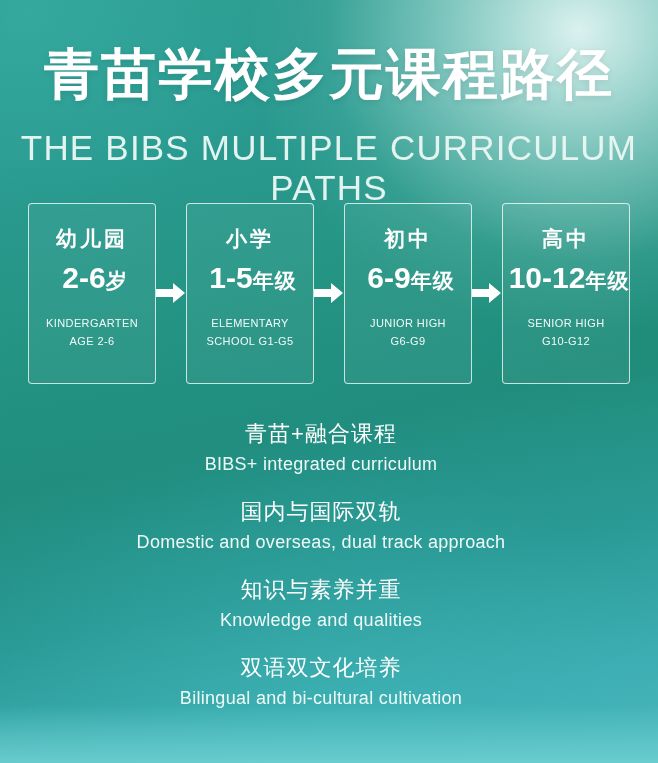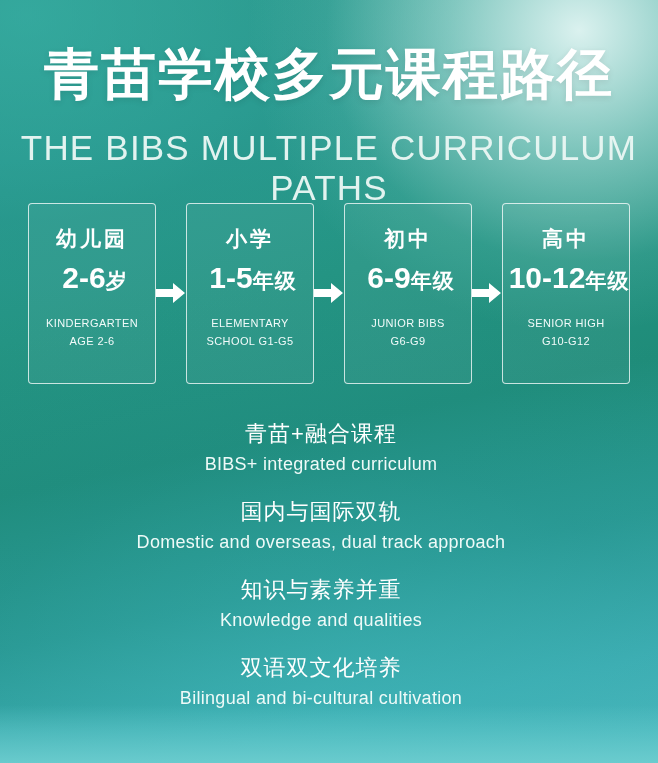--- a/index.html
+++ b/index.html
@@ -179,21 +179,21 @@
 
     <div class="arrow">
       <svg width="30" height="22" viewBox="0 0 30 22" aria-hidden="true">
         <polygon points="0,7 17,7 17,1 29,11 17,21 17,15 0,15" fill="#ffffff"></polygon>
       </svg>
     </div>
 
     <div class="stage">
       <div class="cn-label">初中</div>
       <div class="grade"><span>6-9</span><span class="suffix">年级</span></div>
-      <div class="en">JUNIOR BIBS</div>
+      <div class="en">JUNIOR HIGH</div>
       <div class="en" style="margin-top:2px">G6-G9</div>
     </div>
 
     <div class="arrow">
       <svg width="30" height="22" viewBox="0 0 30 22" aria-hidden="true">
         <polygon points="0,7 17,7 17,1 29,11 17,21 17,15 0,15" fill="#ffffff"></polygon>
       </svg>
     </div>
 
     <div class="stage">

